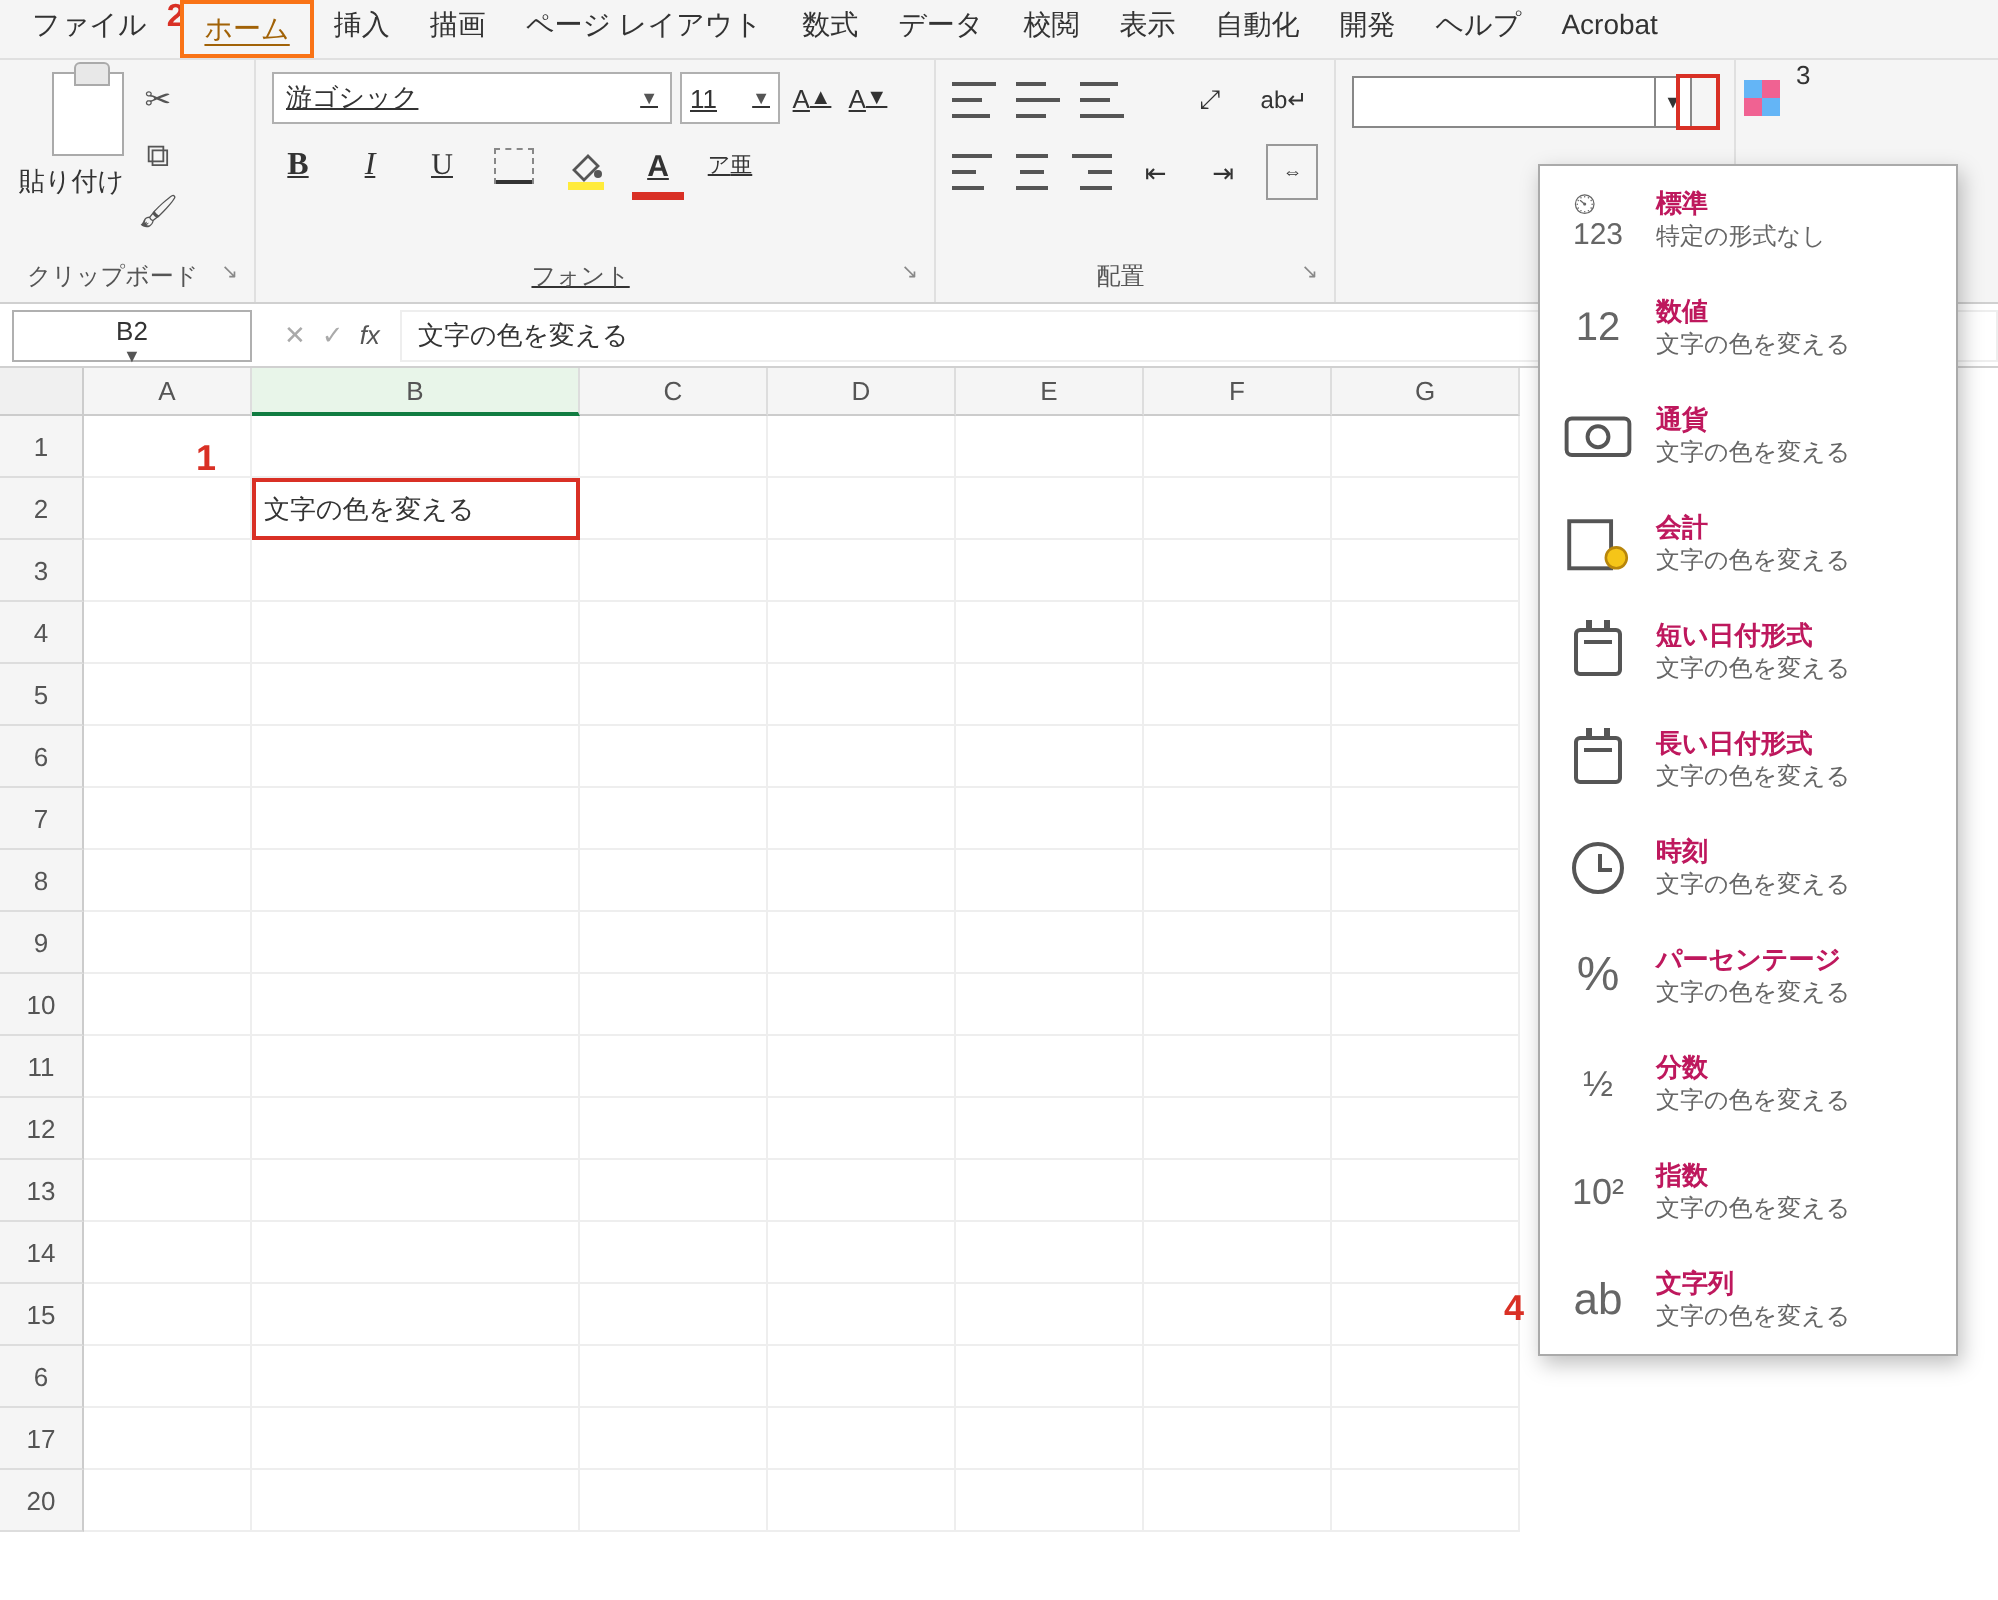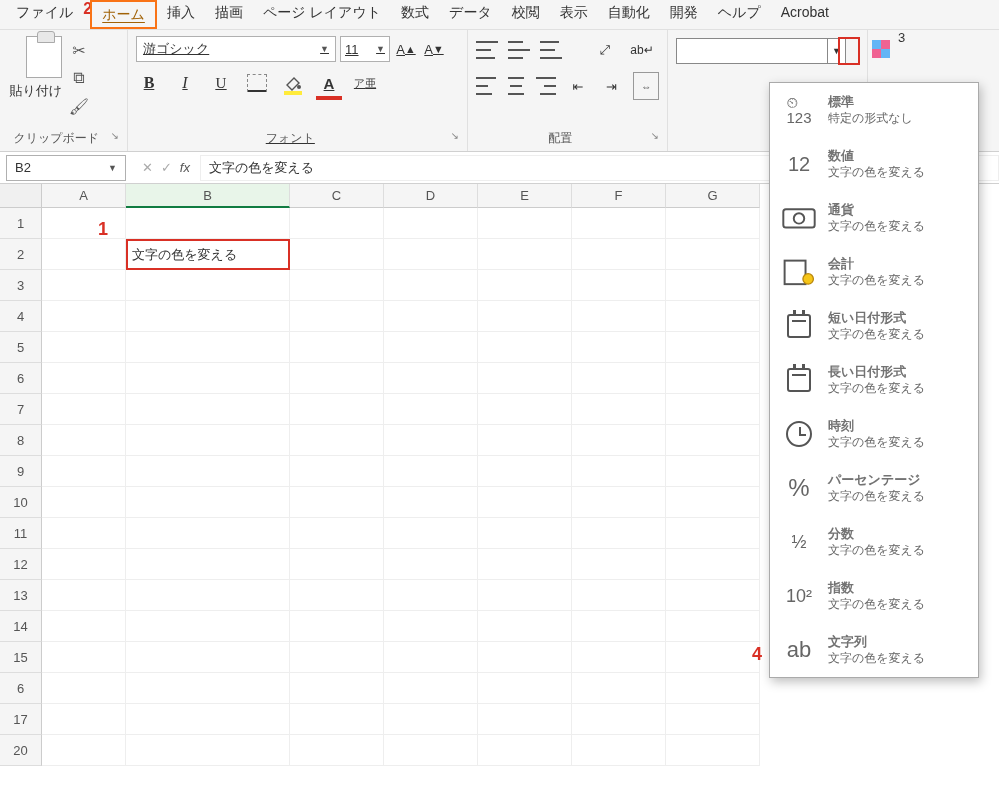--- a/index.html
+++ b/index.html
@@ -56,21 +56,21 @@
 .num-combo { width:170px; height:26px; border:1px solid #888; background:#fff; display:flex; align-items:center; justify-content:flex-end; }
 .num-combo .arrow { width:18px; height:24px; border-left:1px solid #888; display:flex; align-items:center; justify-content:center; font-size:9px; }
 .num-combo-wrap { position:relative; }
 .callout3-box { position:absolute; top:-1px; right:-1px; width:22px; height:28px; border:2px solid #d93025; }
 
 .cond-ic { width:18px; height:18px; background: conic-gradient(#f06292 0 25%, #64b5f6 0 50%, #f06292 0 75%, #64b5f6 0 100%); }
 .right-edge { width:30px; padding:10px 4px; }
 
 
 .fbar { display:flex; align-items:center; height:32px; border-bottom:1px solid #d0d0d0; }
-.name-box { width:120px; height:26px; border:1px solid #b0b0b0; margin:0 6px; padding:2px 8px; display:flex; align-items:center; justify-content:space-between; background:#fff; }
+.name-box { width:120px; height:26px; border:1px solid #b0b0b0; margin:0 6px; padding:2px 8px; display:flex; align-items:center; justify-content:space-between; background:#fff;flex-direction:column; }
 .fbar-btns { display:flex; gap:8px; padding:0 10px; color:#aaa; align-items:center; }
 .fbar-btns .fx { font-style:italic; color:#555; }
 .formula-input { flex:1; height:26px; border:1px solid #eee; padding:2px 8px; display:flex; align-items:center; }
 
 
 .sheet { position:relative; }
 .sel-all { position:absolute; left:0; top:0; width:42px; height:24px; background:#f0f0f0; border-right:1px solid #ccc; border-bottom:1px solid #ccc; }
 .col-headers { display:flex; margin-left:42px; }
 .col-h { height:24px; border-right:1px solid #ddd; border-bottom:1px solid #ccc; background:#f5f5f5; display:flex; align-items:center; justify-content:center; color:#555; font-size:13px; }
 .row { display:flex; height:31px; }
@@ -80,21 +80,21 @@
 .col-B.hdr { background:#e8f5e9; border-bottom:2px solid #107c41; }
 
 .sel-cell { border:2px solid #d93025 !important; position:relative; }
 .callout-1-num { position:absolute; top:-22px; left:-30px; color:#d93025; font-weight:bold; font-size:18px; }
 
 
 .dropdown { position:absolute; top:82px; right:20px; width:210px; background:#fff; border:1px solid #aaa; box-shadow:2px 4px 10px rgba(0,0,0,0.25); z-index:10; }
 .dd-item { display:flex; align-items:center; gap:12px; padding:10px 12px; cursor:pointer; }
 .dd-icon { width:34px; height:34px; display:flex; align-items:center; justify-content:center; color:#666; font-size:20px; }
 .dd-text { display:flex; flex-direction:column; line-height:1.3; }
-.dd-title { font-size:13px; font-weight:bold; color:#737373; }
+.dd-title { font-size:13px; font-weight:bold; color:#be185d; }
 .dd-sub { font-size:12px; color:#666; }
 .dd-more { padding:10px 12px; text-align:center; border:2px solid #d93025; background:#f5f5f5; margin:0; cursor:pointer; }
 .callout4 { position:absolute; bottom:12px; left:-18px; color:#d93025; font-weight:bold; font-size:18px; }
 
 .ic-clock123 { font-size:15px; line-height:1; text-align:left;}
 .ic-12 { font-size:20px; font-weight:300; }
 .ic-cal { width:24px; height:24px; border:2px solid #555; position:relative; border-radius:3px; }
 .ic-cal::before{content:"";position:absolute;top:-6px;left:4px;width:3px;height:6px;background:#555;}
 .ic-cal::after{content:"";position:absolute;top:-6px;right:4px;width:3px;height:6px;background:#555;}
 .ic-cal .row1{position:absolute;top:4px;left:3px;right:3px;height:2px;background:#555;}

